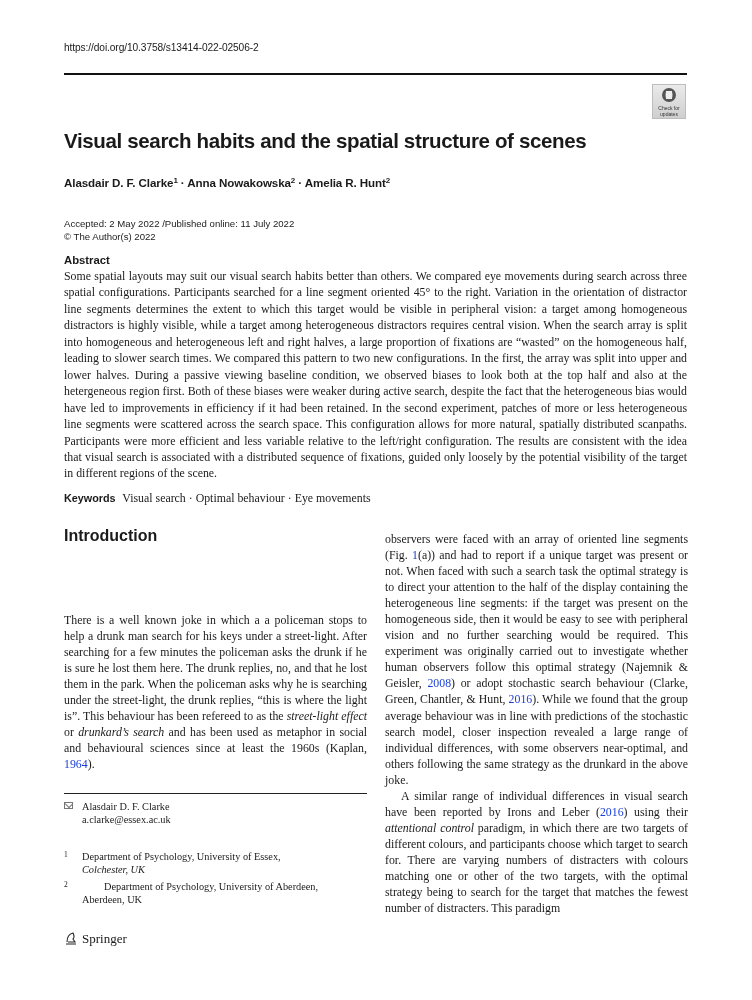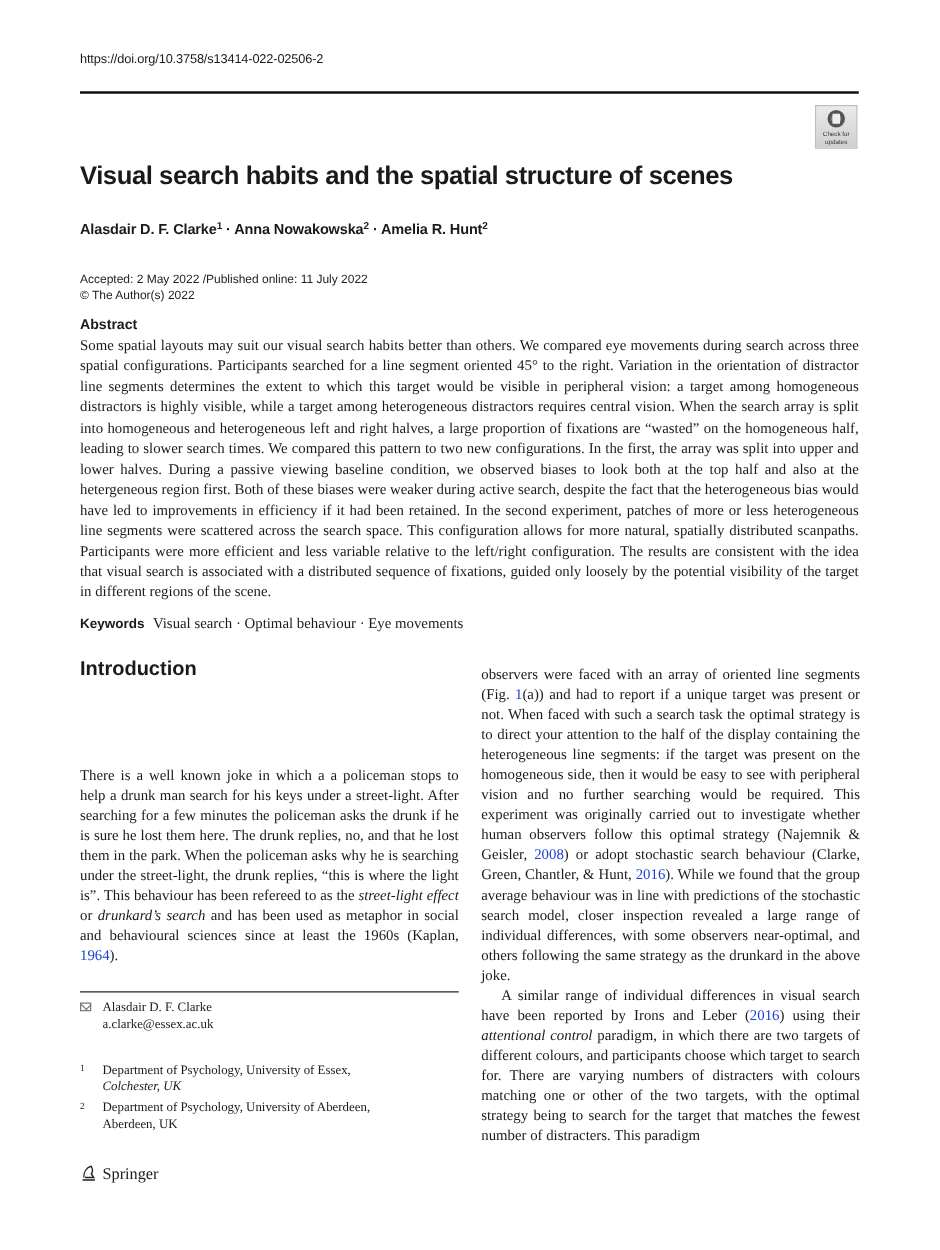--- a/index.html
+++ b/index.html
@@ -102,21 +102,21 @@
 </div>
 
 <div class="abs fn serif" style="left:64px;top:848px;width:303px;height:28px;">
   <span class="fn-num" style="top:0;">1</span>
   <div class="fn-text" style="top:2px;">Department of Psychology, University of Essex,</div>
   <div class="fn-text" style="top:15px;font-style:italic;">Colchester, UK</div>
 </div>
 
 <div class="abs fn serif" style="left:64px;top:878px;width:303px;height:28px;">
   <span class="fn-num" style="top:0;">2</span>
-  <div class="fn-text" style="top:2px;">Department of Psychology, University of Aberdeen,</div>
+  <div class="fn-text" style="top:2px;margin-left:22px;">Department of Psychology, University of Aberdeen,</div>
   <div class="fn-text" style="top:15px;">Aberdeen, UK</div>
 </div>
 
 <div class="abs springer serif">
   <svg class="springer-logo" viewBox="0 0 14 13">
     <path d="M2 12 L12 12 M3 10 C3 6 5 2 9 1 C10 3 11 5 9 7 L11 10 L4 10" fill="none" stroke="#222" stroke-width="1.1"></path>
   </svg><span>Springer</span>
 </div>
 
 </body></html>

